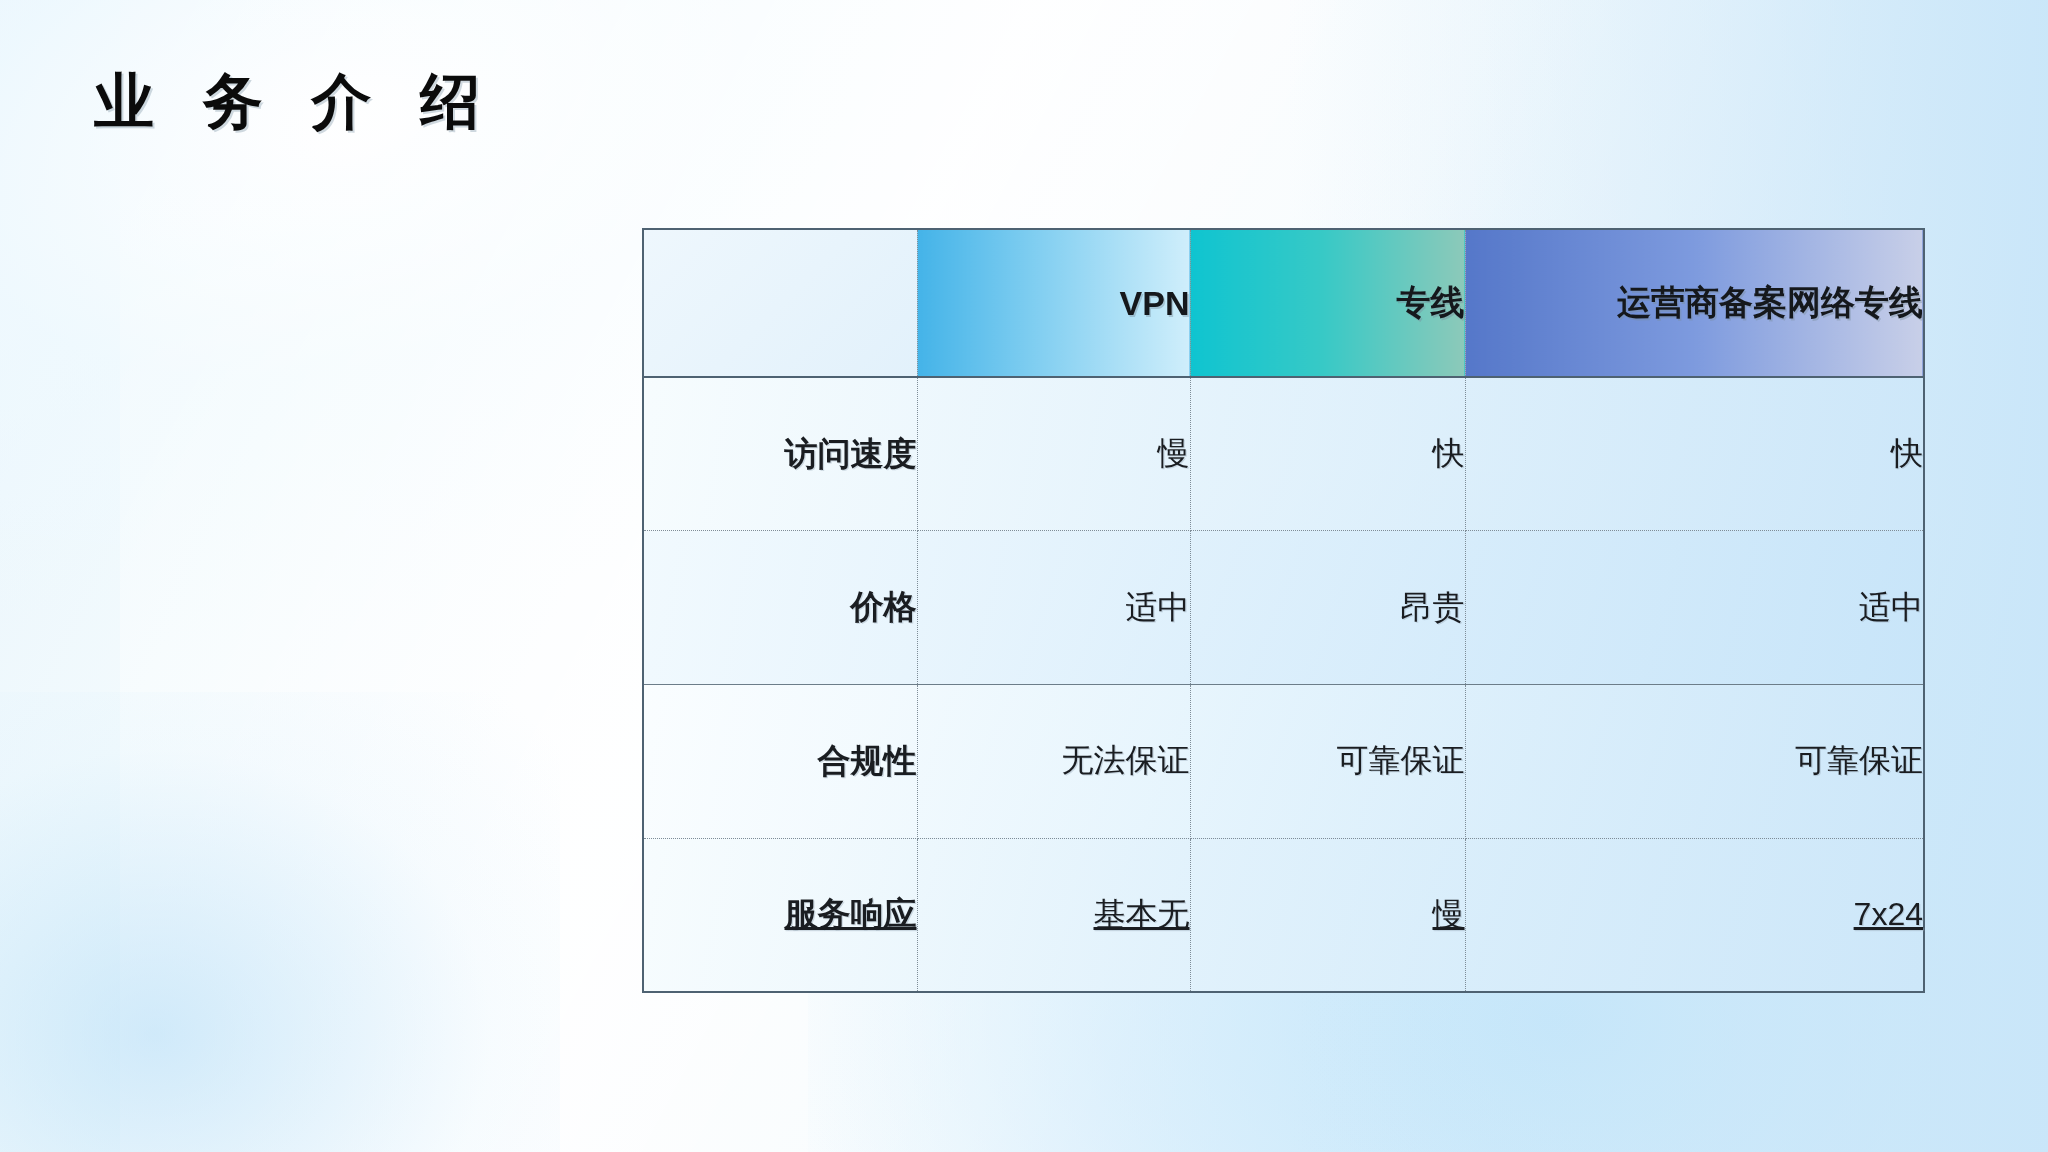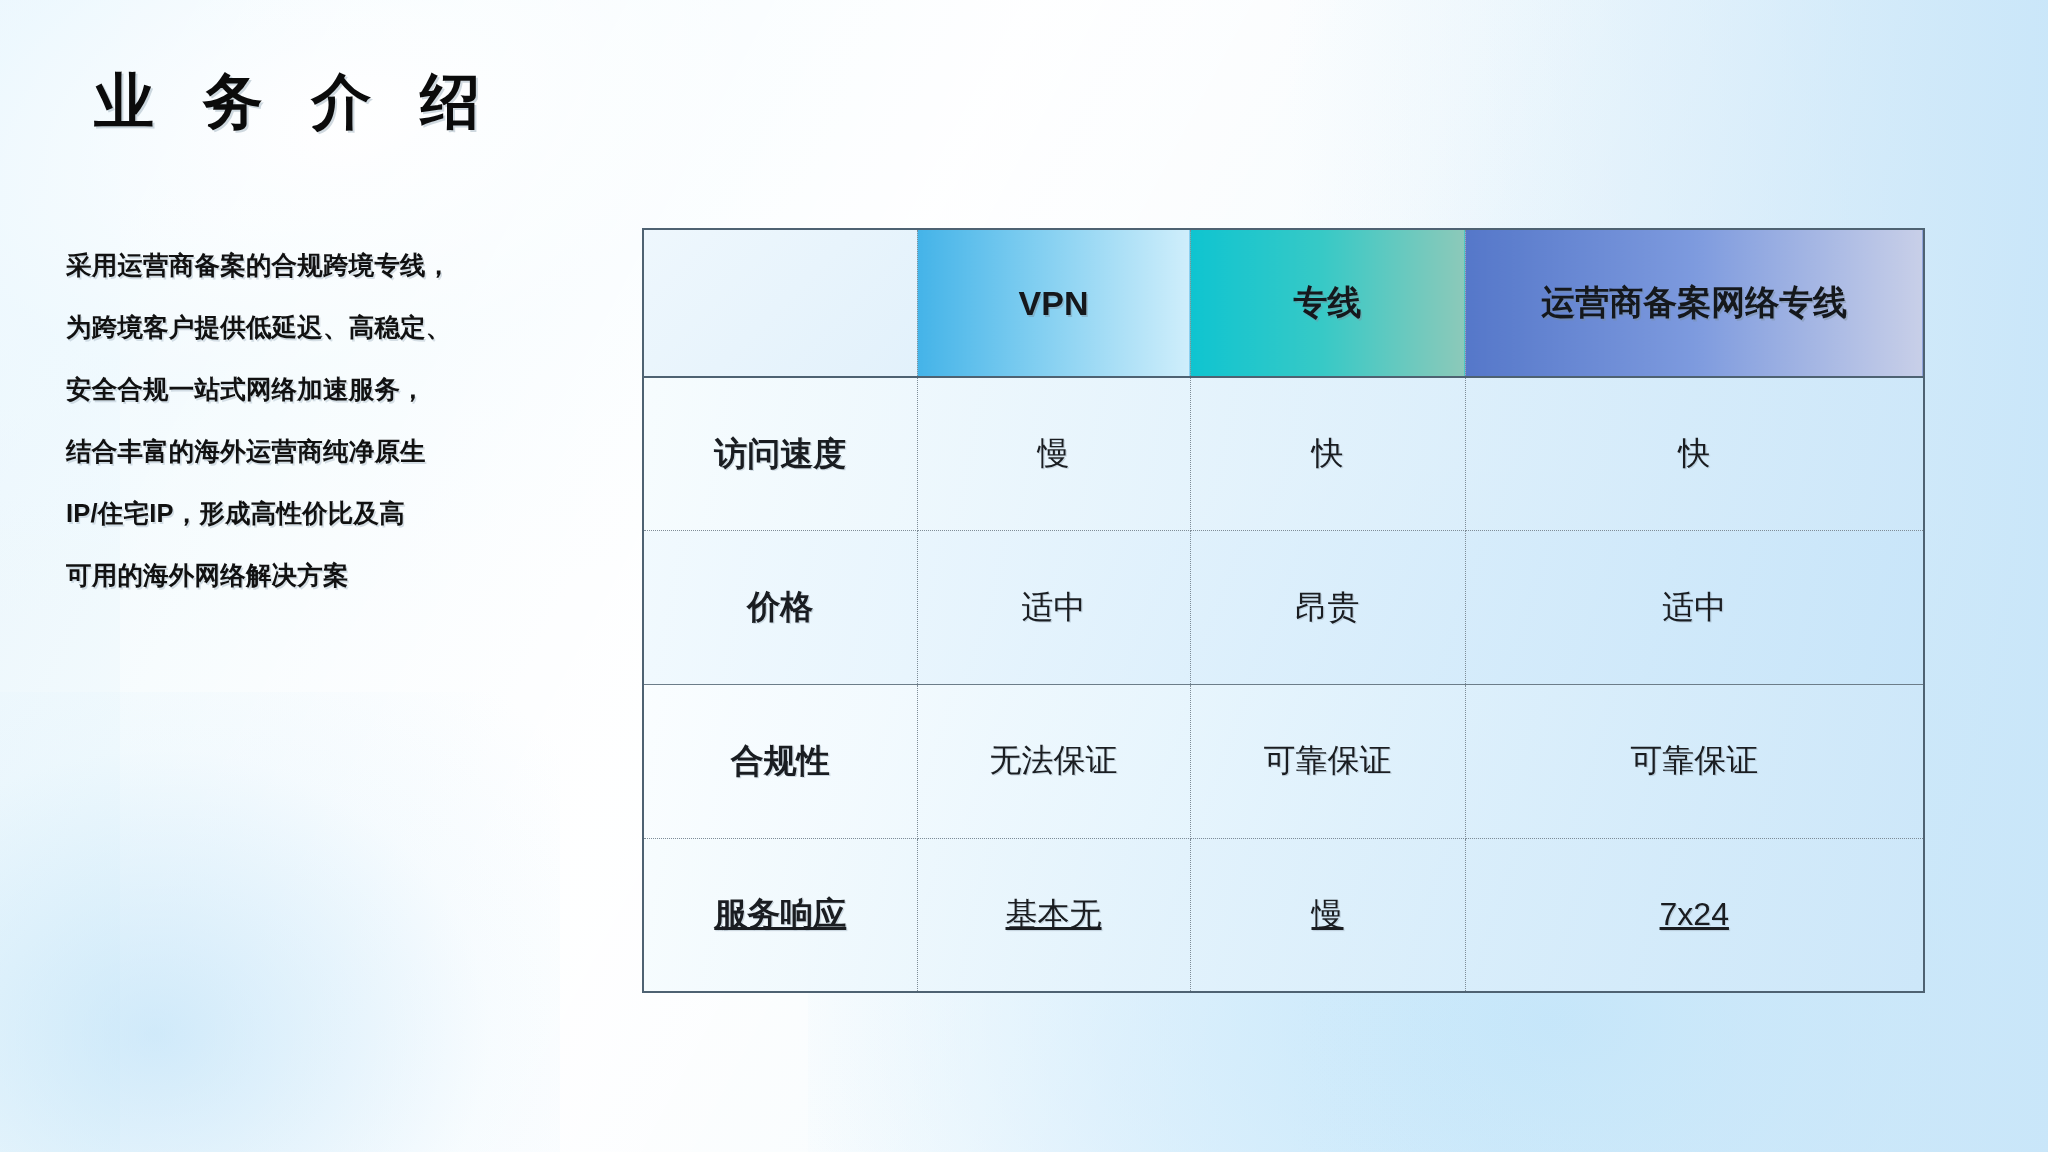--- a/index.html
+++ b/index.html
@@ -135,23 +135,23 @@
 
   table.compare-table col.c-label { width: 274px; }
   table.compare-table col.c-vpn   { width: 273px; }
   table.compare-table col.c-line  { width: 275px; }
   table.compare-table col.c-carrier { width: 459px; }
 
   table.compare-table td,
   table.compare-table th {
     border-right: 1px dotted #7e8c97;
     border-bottom: 1px dotted #7e8c97;
-    text-align: center;
+    text-align: right;
     vertical-align: middle;
-    padding: 12px;
+    padding: 0;
   }
   table.compare-table tr td:last-child,
   table.compare-table tr th:last-child { border-right: none; }
   table.compare-table tr:last-child td { border-bottom: none; text-decoration: underline; }
 
   
   thead th {
     height: 148px;
     font-size: 34px;
     font-weight: 700;
@@ -219,28 +219,20 @@
 <div class="bg-glow-tl"></div>
 <div class="bg-glow-sweep"></div>
 <div class="bg-glow-bl"></div>
 <div class="bg-glow-br"></div>
 <div class="bg-edge-right"></div>
 
 <div class="slide">
 
   <h1 class="page-title">业 务 介 绍</h1>
 
-  <div class="intro-paragraph">
-    <span class="pline">采用运营商备案的合规跨境专线，</span>
-    <span class="pline">为跨境客户提供低延迟、高稳定、</span>
-    <span class="pline">安全合规一站式网络加速服务，</span>
-    <span class="pline">结合丰富的海外运营商纯净原生</span>
-    <span class="pline">IP/住宅IP，形成高性价比及高</span>
-    <span class="pline">可用的海外网络解决方案</span>
-  </div>
 
   <div class="compare-table-wrap">
     <table class="compare-table">
       <colgroup>
         <col class="c-label">
         <col class="c-vpn">
         <col class="c-line">
         <col class="c-carrier">
       </colgroup>
       <thead>

